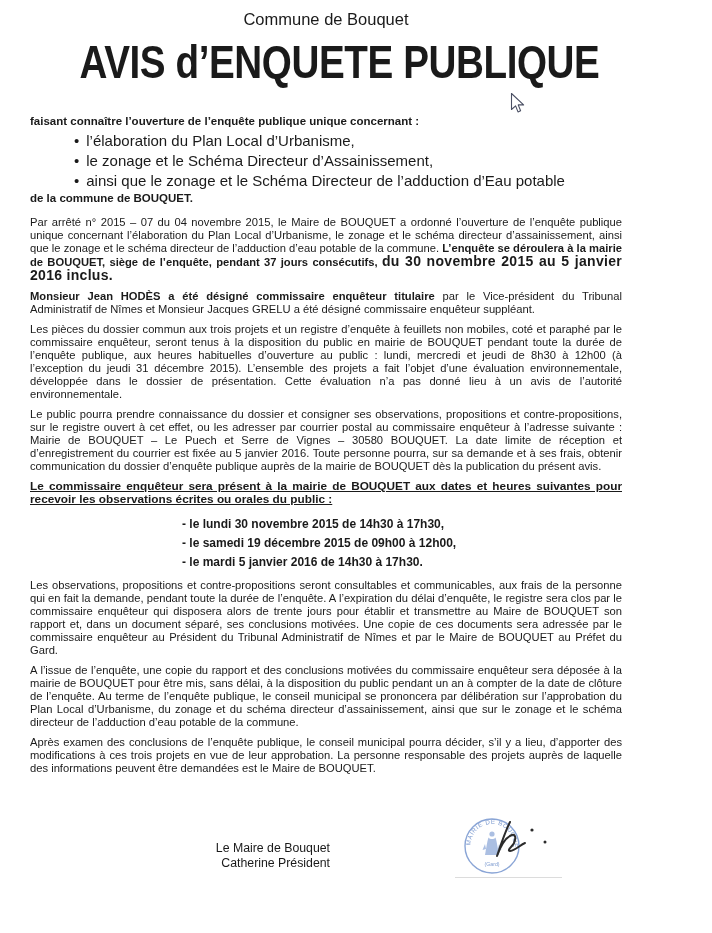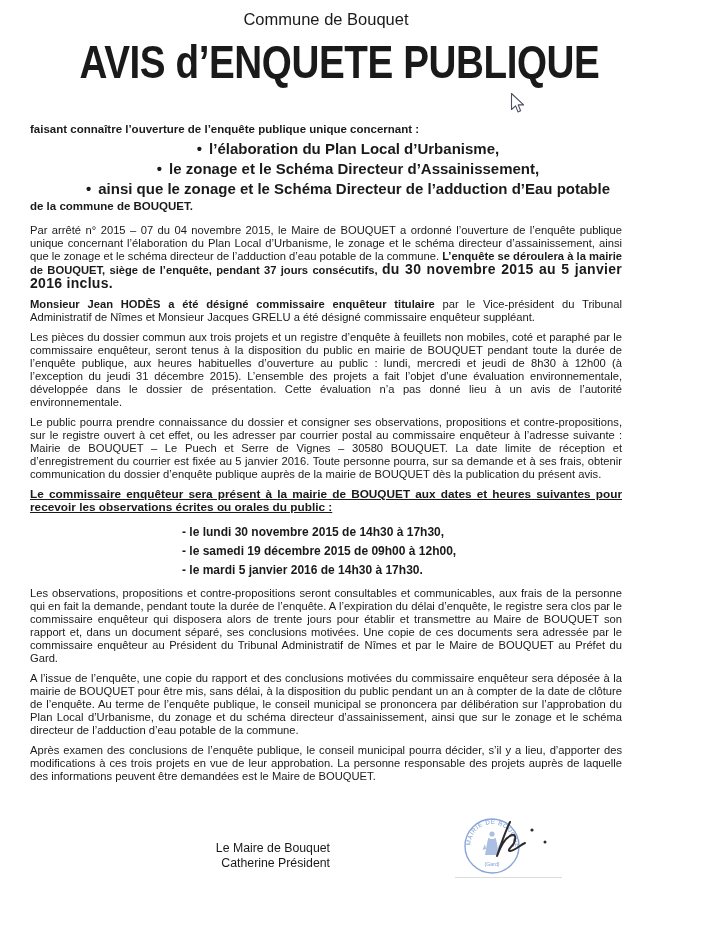--- a/index.html
+++ b/index.html
@@ -4,22 +4,22 @@
 <style>
   html,body { margin:0; padding:0; background:#ffffff; }
   .page {
     position:relative; width:652px; height:933px; background:#ffffff;
     font-family:"Liberation Sans", sans-serif; color:#1a1a1a; overflow:hidden;
   }
   .content { padding:9px 30px 0 30px; }
   .commune { text-align:center; font-size:16.5px; line-height:20px; font-weight:400; }
   .title { margin:9px 0 0 0; text-align:center; font-size:46px; line-height:48px; font-weight:bold; white-space:nowrap; }
   .title .squeeze { display:inline-block; transform:scaleX(0.84); transform-origin:center; letter-spacing:-0.5px; }
-  .intro { margin-top:36px; font-weight:bold; font-size:11.5px; line-height:15px; }
-  .bullets { list-style:none; margin:2px 0 0 0; padding:0 0 0 44px; font-weight:bold; font-size:15px; line-height:20px;text-align:center; }
+  .intro { margin-top:28px; font-weight:bold; font-size:11.5px; line-height:15px; }
+  .bullets { list-style:none; margin:2px 0 0 0; padding:0 0 0 44px; font-weight:normal; font-size:15px; line-height:20px; }
   .bullets li .dot { margin-right:7px; }
   .suffix { font-weight:bold; font-size:11.5px; line-height:15px; }
   p.body { margin:7px 0 0 0; font-size:11.2px; line-height:13px; text-align:justify; }
   p.body.first { margin-top:10px; }
   .b  { font-weight:bold; }
   .bl { font-weight:bold; font-size:14px; letter-spacing:0.3px; }
   p.bold-lead { font-weight:bold; font-size:11.8px;text-decoration:underline; }
   .dates { margin:9px 0 0 0; padding-left:152px; font-weight:bold; font-size:12px; line-height:19px; }
   .sig-text { position:absolute; left:150px; top:841px; width:180px; text-align:right; font-size:12.3px; line-height:14.5px; }
   .stamp { position:absolute; left:460px; top:814px; }

